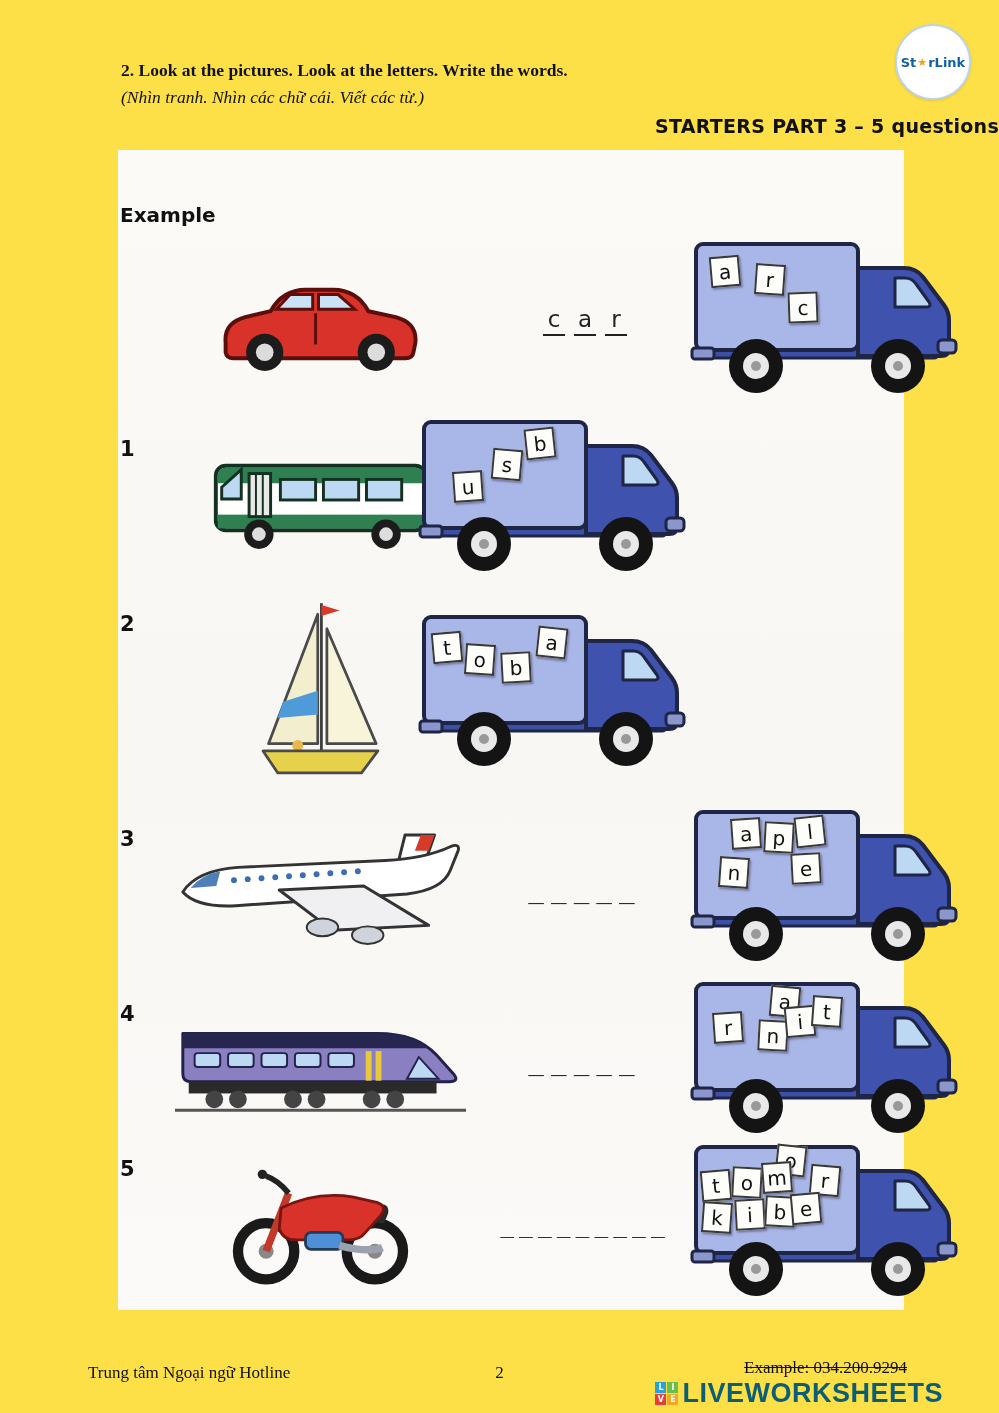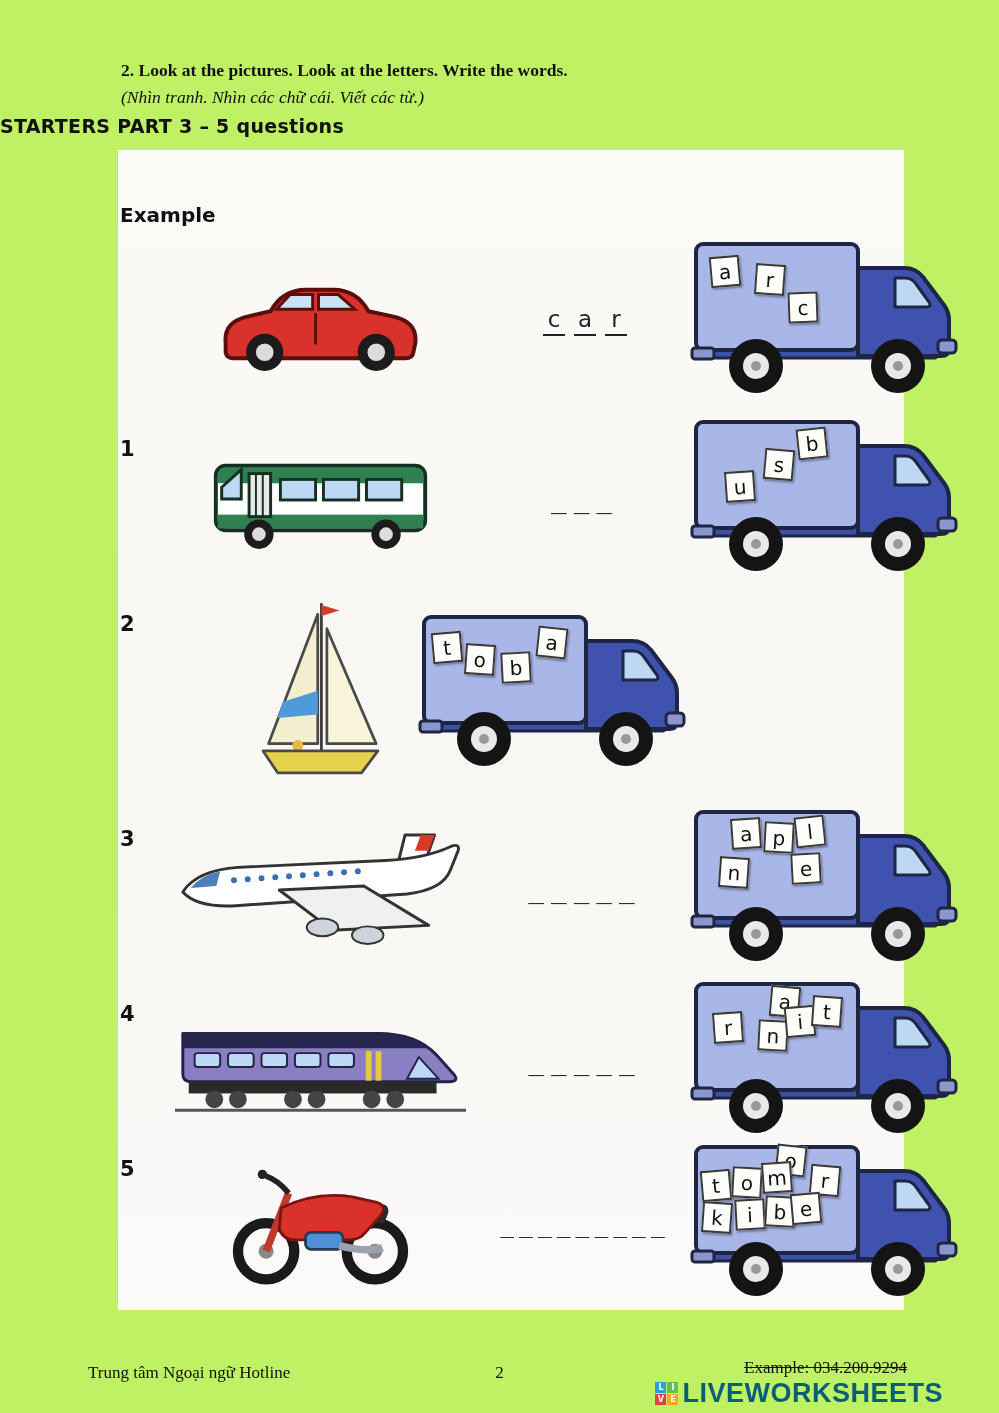--- a/index.html
+++ b/index.html
@@ -1,30 +1,30 @@
 <!DOCTYPE html>
 <html><head>
 <meta charset="utf-8">
 <style>
   * { margin:0; padding:0; box-sizing:border-box; }
   html,body { background:#9a9a9a; }
   .page {
     position:relative; width:999px; height:1413px; margin:0 auto;
-    background:#bef264; overflow:hidden;
+    background:#fde047; overflow:hidden;
     font-family:"Liberation Serif", serif; color:#111;
   }
   .scan-bg {
     position:absolute; left:118px; top:150px; width:786px; height:1160px;
     background:linear-gradient(180deg,#fbfaf7 0%, #f8f7f3 50%, #fbfaf8 100%);
   }
   
   .instr-en { position:absolute; left:121px; top:60px; font-weight:bold; font-size:17.5px; }
   .instr-vi { position:absolute; left:121px; top:87px; font-style:italic; font-size:17.5px; }
   .sheet-title {
-    position:absolute; left:0; top:115px; width:100%; text-align:left;
+    position:absolute; left:0; top:115px; width:100%; text-align:right;
     font-family:"DejaVu Sans", sans-serif; font-weight:bold; font-size:19px; letter-spacing:.3px;
   }
   .starlink {
     position:absolute; right:28px; top:24px; width:76px; height:76px; border-radius:50%;
     background:#fff; border:2px solid #bcd4ec; box-shadow:0 1px 3px rgba(0,0,0,.12);
     display:flex; align-items:center; justify-content:center;
     font-family:"DejaVu Sans", sans-serif; font-weight:bold; font-size:13px; color:#1460a8;
   }
   .starlink .star { color:#f5a21b; font-size:11px; padding:0 1px; }
   
@@ -196,20 +196,25 @@
   </defs>
 </svg>
 
 <div class="page">
   <div class="scan-bg"></div>
 
   <div class="instr-en">2. Look at the pictures. Look at the letters. Write the words.</div>
   <div class="instr-vi">(Nhìn tranh. Nhìn các chữ cái. Viết các từ.)</div>
   <div class="sheet-title">STARTERS PART 3 – 5 questions</div>
 
+  <div class="starlink">
+    <span>St</span>
+      <span class="star">★</span>
+      <span>rLink</span>
+  </div>
 
   <div class="content">
 
     <div class="sec-label">Example</div>
 
     <div class="row row-example">
       <div class="num"></div>
       <div class="veh">
         <svg width="225" height="118" viewBox="0 0 230 120">
             <use href="#pic-car"></use>
@@ -233,21 +238,20 @@
     </div>
 
 
     <div class="row row-q1">
       <div class="num">1</div>
       <div class="veh">
         <svg width="225" height="118" viewBox="0 0 230 120">
             <use href="#pic-bus"></use>
           </svg>
       </div>
-      <div class="blank">___</div>
       <div class="van">
         <svg viewBox="0 0 272 170">
             <use href="#van"></use>
           </svg>
         <div class="tiles">
           <span class="tile" style="left:16%;top:48%;transform:rotate(-4deg)">u</span>
           <span class="tile" style="left:42%;top:26%;transform:rotate(5deg)">s</span>
           <span class="tile" style="left:64%;top:4%;transform:rotate(-6deg)">b</span>
         </div>
       </div>

